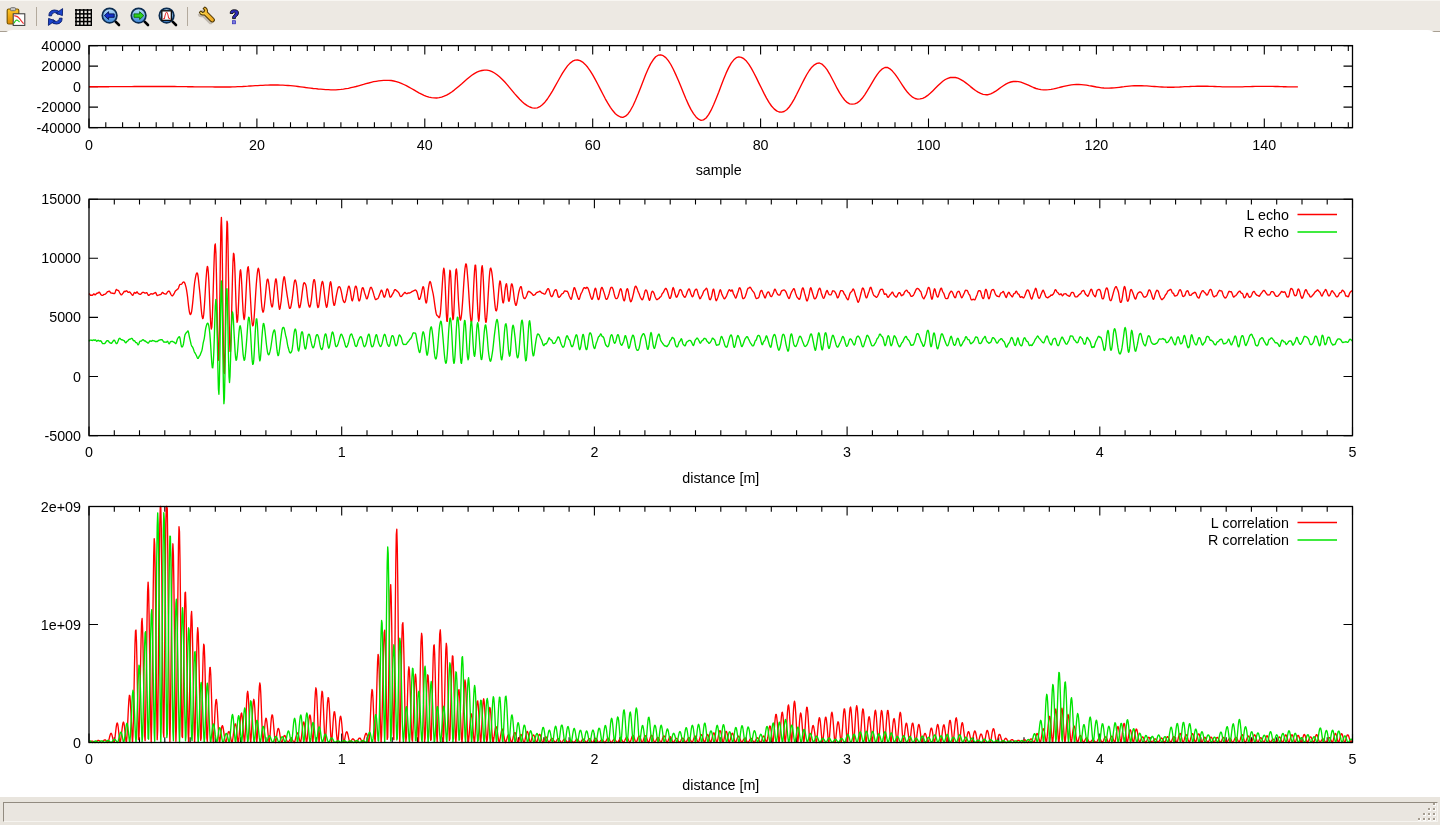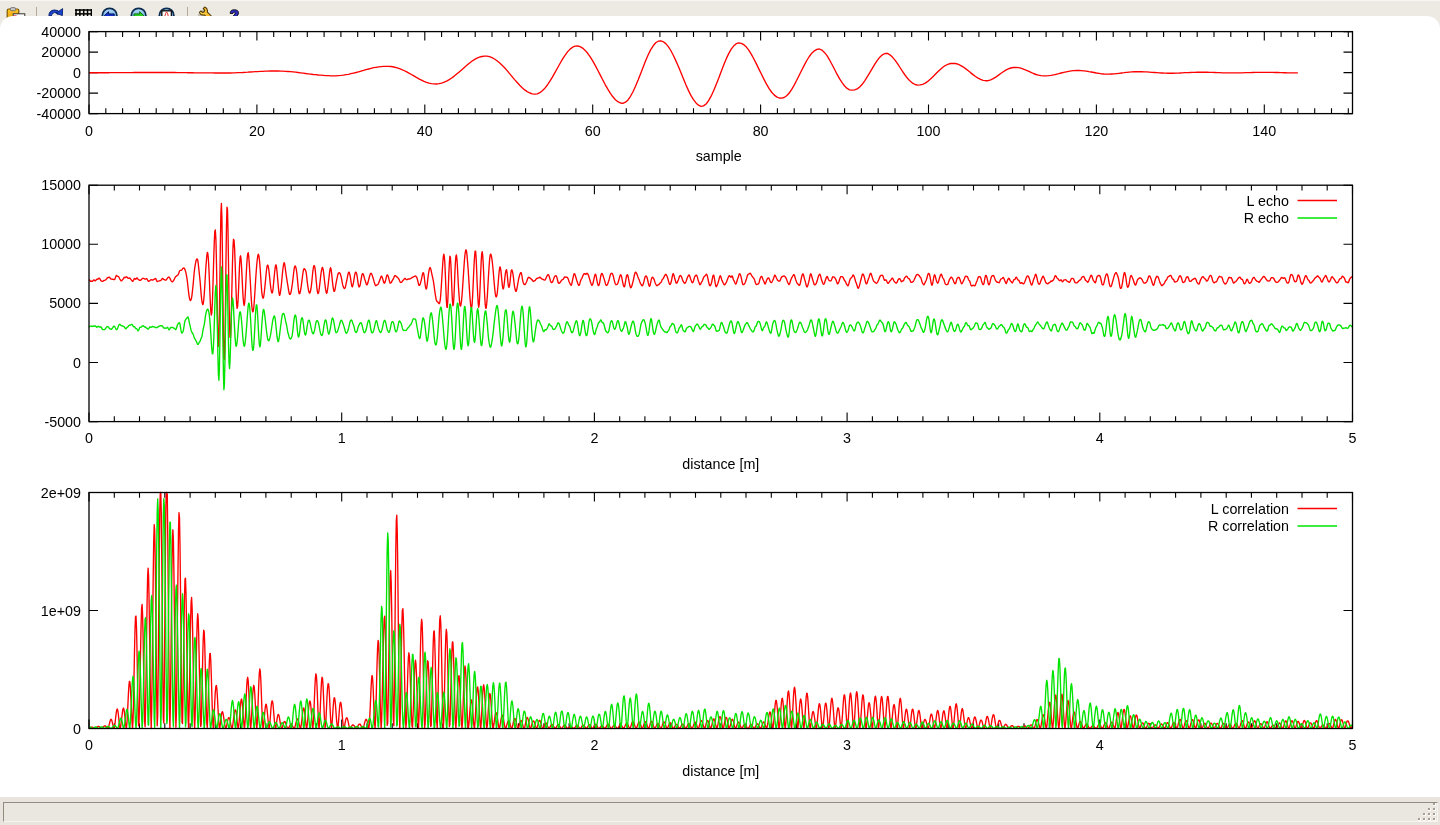--- a/index.html
+++ b/index.html
@@ -1,16 +1,16 @@
 <!DOCTYPE html>
 <html><head><meta charset="utf-8"><style>
 html,body{margin:0;padding:0;width:1440px;height:825px;overflow:hidden;background:#fff;
 font-family:"Liberation Sans",sans-serif;}
 #toolbar{position:absolute;left:0;top:0;width:1440px;height:32px;background:#ede9e3;border-bottom:1px solid #a89f92;box-sizing:border-box;border-top:1px solid #f8f6f2;}
-#canvas{position:absolute;left:0;top:16px;width:1440px;height:764px;background:#fff;border-radius:13px;}
+#canvas{position:absolute;left:0;top:30px;width:1440px;height:764px;background:#fff;border-radius:13px;}
 #status{position:absolute;left:0;top:797px;width:1440px;height:28px;background:#e9e5de;}
 #sfield{position:absolute;left:3px;top:5px;right:2px;height:18px;background:#eae6e0;border-top:1.5px solid #928b80;border-left:1.5px solid #928b80;border-right:1px solid #f6f4f0;border-bottom:1px solid #f6f4f0;}
 .sep{position:absolute;top:6px;width:1px;height:19px;background:#b3aa9d;}
 .grip i{position:absolute;width:3px;height:3px;background:#a59d91;box-shadow:-1px -1px 0 #fdfcfa inset;}
 text{font-family:"Liberation Sans",sans-serif;fill:#000}
 </style></head><body>
 <div id="toolbar">
 <svg style="position:absolute;width:1px;height:1px">
       <defs>
 <linearGradient id="mg" x1="0" y1="0" x2="0" y2="1">

